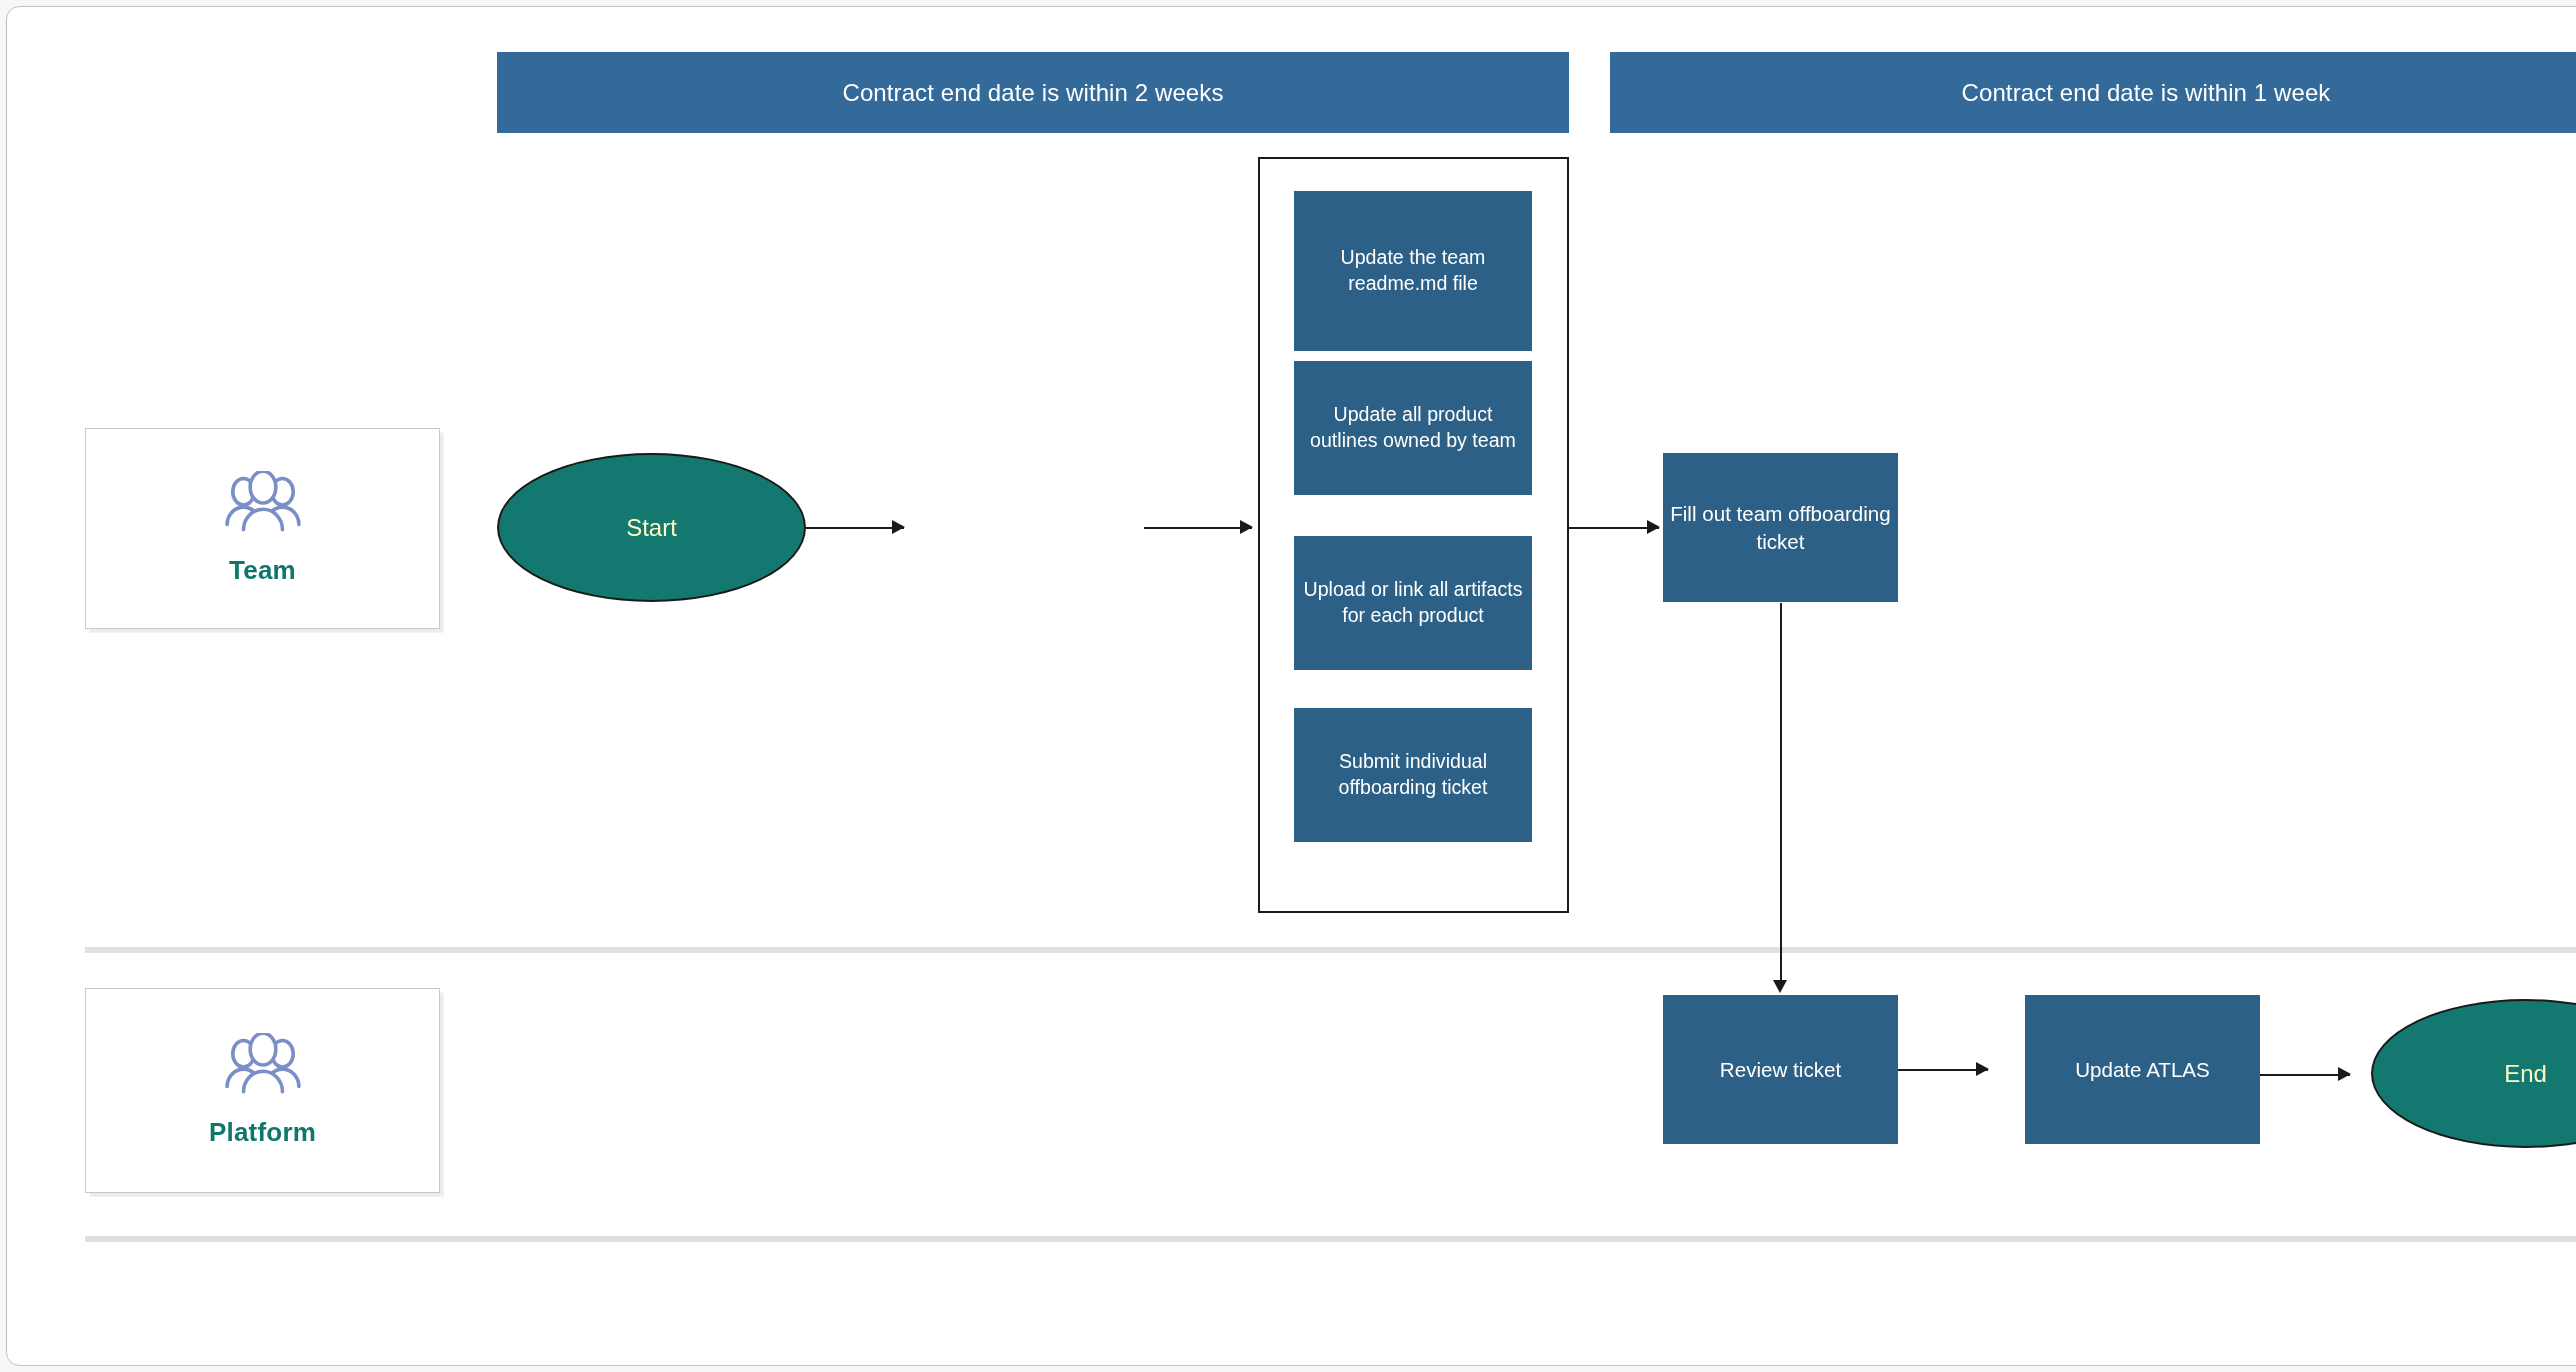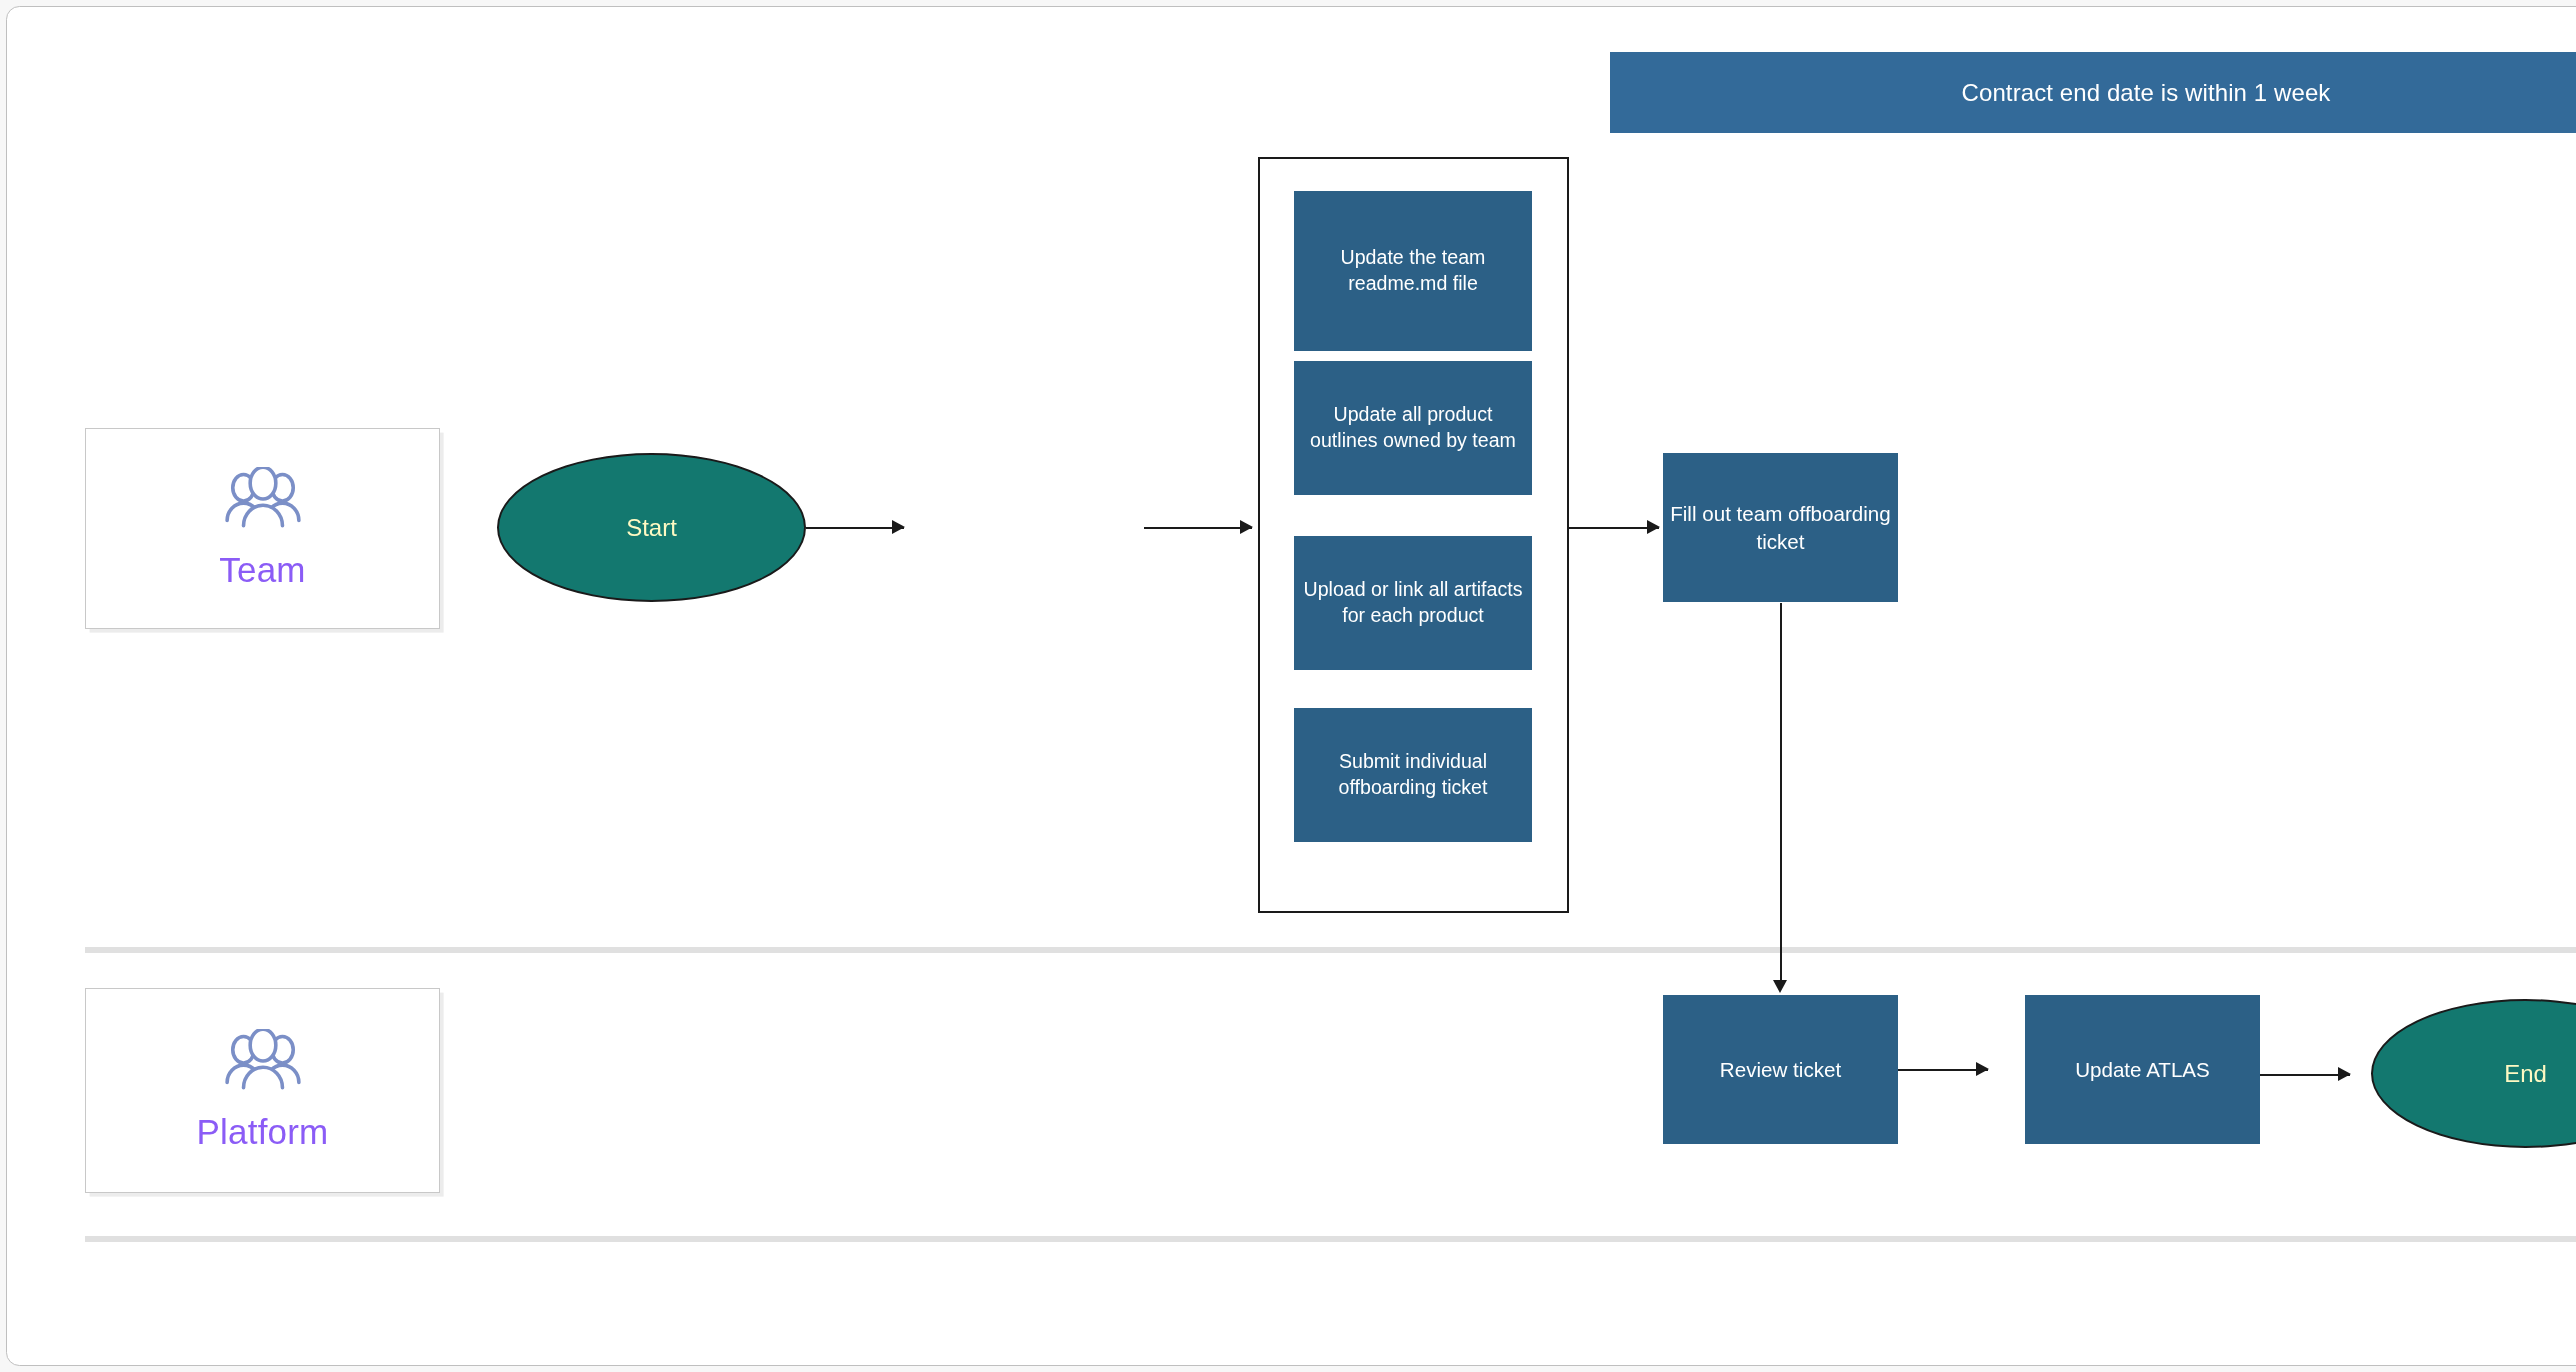--- a/index.html
+++ b/index.html
@@ -21,21 +21,21 @@
   }
   
   .lane-head{
     position:absolute;background:#ffffff;border:1.5px solid #c8c8c8;
     box-sizing:border-box;
     box-shadow:4.1px 4.1px 0 -0.5px #ececec;
     display:flex;flex-direction:column;align-items:center;justify-content:center;
   }
   .lane-head .glyph{margin-bottom:20.6px;}
   .lane-head .lane-label{
-    font-size:35px;font-weight:normal;color:#8b5cf6;letter-spacing:0.2px;
+    font-size:26px;font-weight:bold;color:#0f766e;letter-spacing:0.2px;
   }
   
   .lane-div{position:absolute;background:#e0e0e0;height:5.7px;}
   
   .proc{
     position:absolute;background:#2c6086;color:#ffffff;
     display:flex;align-items:center;justify-content:center;text-align:center;
     font-size:20.6px;line-height:1.32;padding:0 7.2px;box-sizing:border-box;
   }
   .proc.small{font-size:19.6px;}
@@ -65,20 +65,23 @@
     border-left:7.7px solid transparent;border-right:7.7px solid transparent;
     border-top:13.4px solid #1a1a1a;
   }
 </style>
 </head>
 <body>
 
 <div id="canvas">
   <div id="card"></div>
 
+  <div class="phase" style="left:497px;top:52px;width:1072px;height:81px;">
+    <span>Contract end date is within 2 weeks</span>
+  </div>
   <div class="phase" style="left:1610px;top:52px;width:1072px;height:81px;">
     <span>Contract end date is within 1 week</span>
   </div>
 
   <div class="lane-div" style="left:85px;top:947px;width:2626px;"></div>
   <div class="lane-div" style="left:85px;top:1236px;width:2626px;"></div>
 
   <div class="lane-head" style="left:85px;top:428px;width:355px;height:201px;">
     <span class="glyph">
       <svg width="82" height="61" viewBox="0 0 160 118" fill="none" stroke="#7b8fc7" stroke-width="7">

